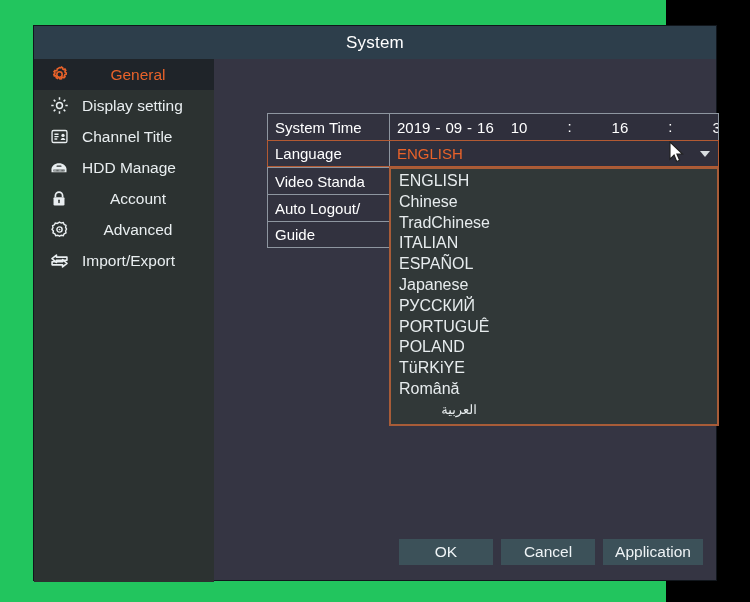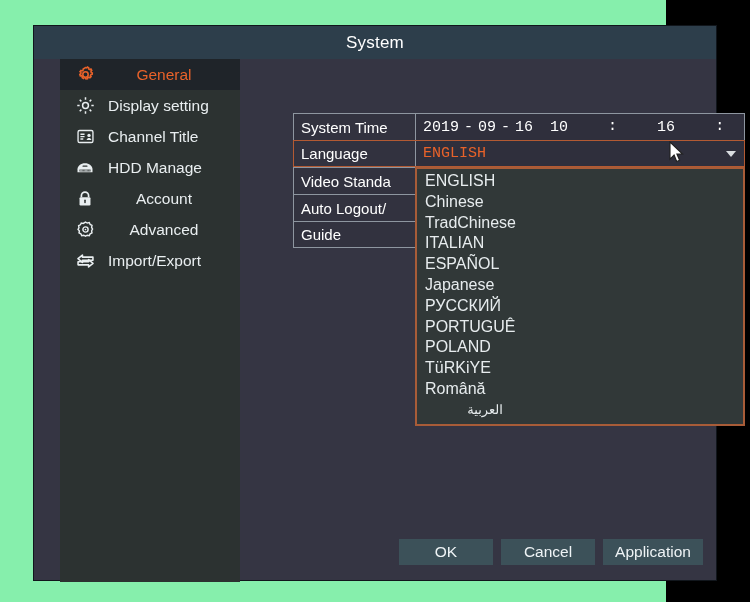--- a/index.html
+++ b/index.html
@@ -3,41 +3,41 @@
 <meta charset="utf-8">
 <style>
   * { box-sizing: border-box; margin: 0; padding: 0; }
   html, body {
     width: 750px; height: 602px;
     background: #000000;
     font-family: "Liberation Sans", sans-serif;
     overflow: hidden;
   }
 
-  #root { position: relative; width: 666px; height: 602px; background: #86efac; }
+  #root { position: relative; width: 666px; height: 602px; background: #22c55e; }
 
   
   .window {
     position: absolute;
     left: 33px; top: 25px;
     width: 684px; height: 556px;
     background: #353543;
     border: 1px solid #11161c;
   }
 
   .titlebar {
     height: 33px;
     background: #2d3e4b;
     color: #ffffff;
     font-size: 17px;
     display: flex; align-items: center; justify-content: center;
     letter-spacing: .2px;
   }
 
-  .body-row { display: flex; height: 523px; margin-left: 26px; }
+  .body-row { display: flex; height: 523px; }
 
   
   .sidebar {
     width: 180px;
     background: #2c3231;
     padding-top: 0px;
     flex: 0 0 180px;
   }
   .side-item {
     height: 31px;
@@ -87,21 +87,20 @@
   }
   .fval {
     flex: 1 1 auto;
     color: #ffffff;
     font-size: 15px;
     display: flex; align-items: center;
     padding-left: 7px; padding-right: 8px;
     position: relative;
     white-space: nowrap;
     overflow: hidden;
-    font-family: Liberation Mono, monospace;
   }
   .fval.highlight { color: #e8622a; }
   .date-part { display: flex; align-items: center; }
   .date-part span.d { margin: 0 5px; }
   .vdivider {
     width: 1px; background: #8e96a0; height: 100%;
     margin: 0 0 0 8px;
   }
   .time-part { padding-left: 9px; display: flex; align-items: flex-start; gap: 36px; }
   .time-part span.c { margin: 0 4px; position: relative; top: -1px; }

